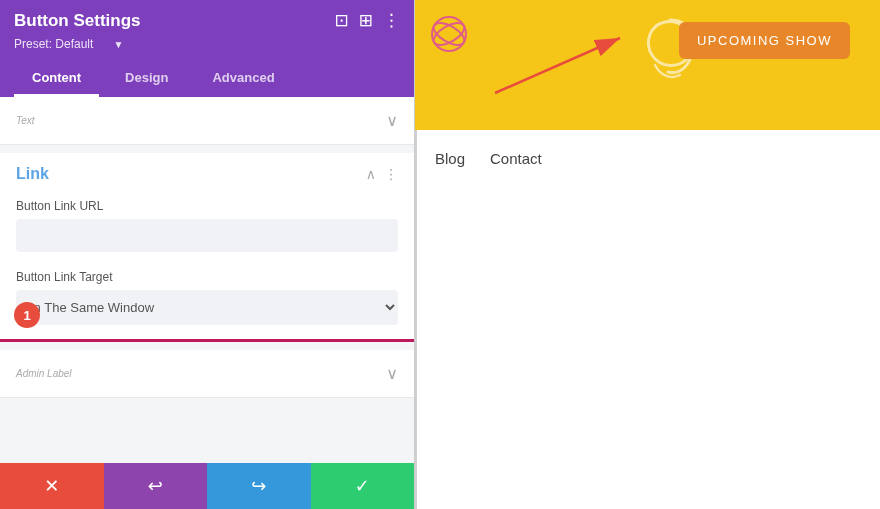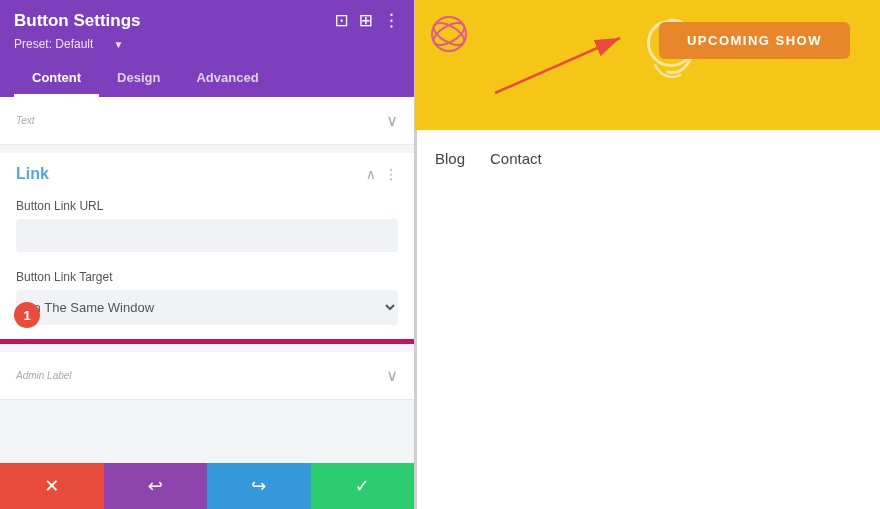--- a/index.html
+++ b/index.html
@@ -62,21 +62,21 @@
       align-items: center;
       gap: 20px;
     }
 
     .preset-row .dropdown-arrow {
       font-size: 10px;
     }
 
     .tabs-row {
       display: flex;
-      gap: 0;
+      gap: 8px;
     }
 
     .tab {
       padding: 9px 18px;
       font-size: 13px;
       font-weight: 600;
       color: rgba(255,255,255,0.75);
       cursor: pointer;
       border-bottom: 3px solid transparent;
     }
@@ -117,21 +117,21 @@
 
     .section-header-row .chevron {
       color: #aaa;
       font-size: 16px;
     }
 
     
     .link-section {
       background: #fff;
       margin-top: 8px;
-      border-bottom: 5px solid #be185d;
+      border-bottom: 3px solid #be185d;
     }
 
     .link-header-row {
       display: flex;
       align-items: center;
       justify-content: space-between;
       padding: 12px 16px;
     }
 
     .link-title {
@@ -252,23 +252,23 @@
       height: 36px;
     }
 
     .upcoming-show-btn {
       position: absolute;
       right: 30px;
       top: 22px;
       background: #e8872a;
       color: white;
       font-size: 13px;
-      font-weight: 700;
+      font-weight: 400;
       letter-spacing: 1.5px;
-      padding: 11px 28px;
+      padding: 11px 18px;
       border-radius: 6px;
       cursor: pointer;
       border: none;
       text-transform: uppercase;
       white-space: nowrap;
     }
 
     .swirl-deco {
       position: absolute;
       right: 170px;

